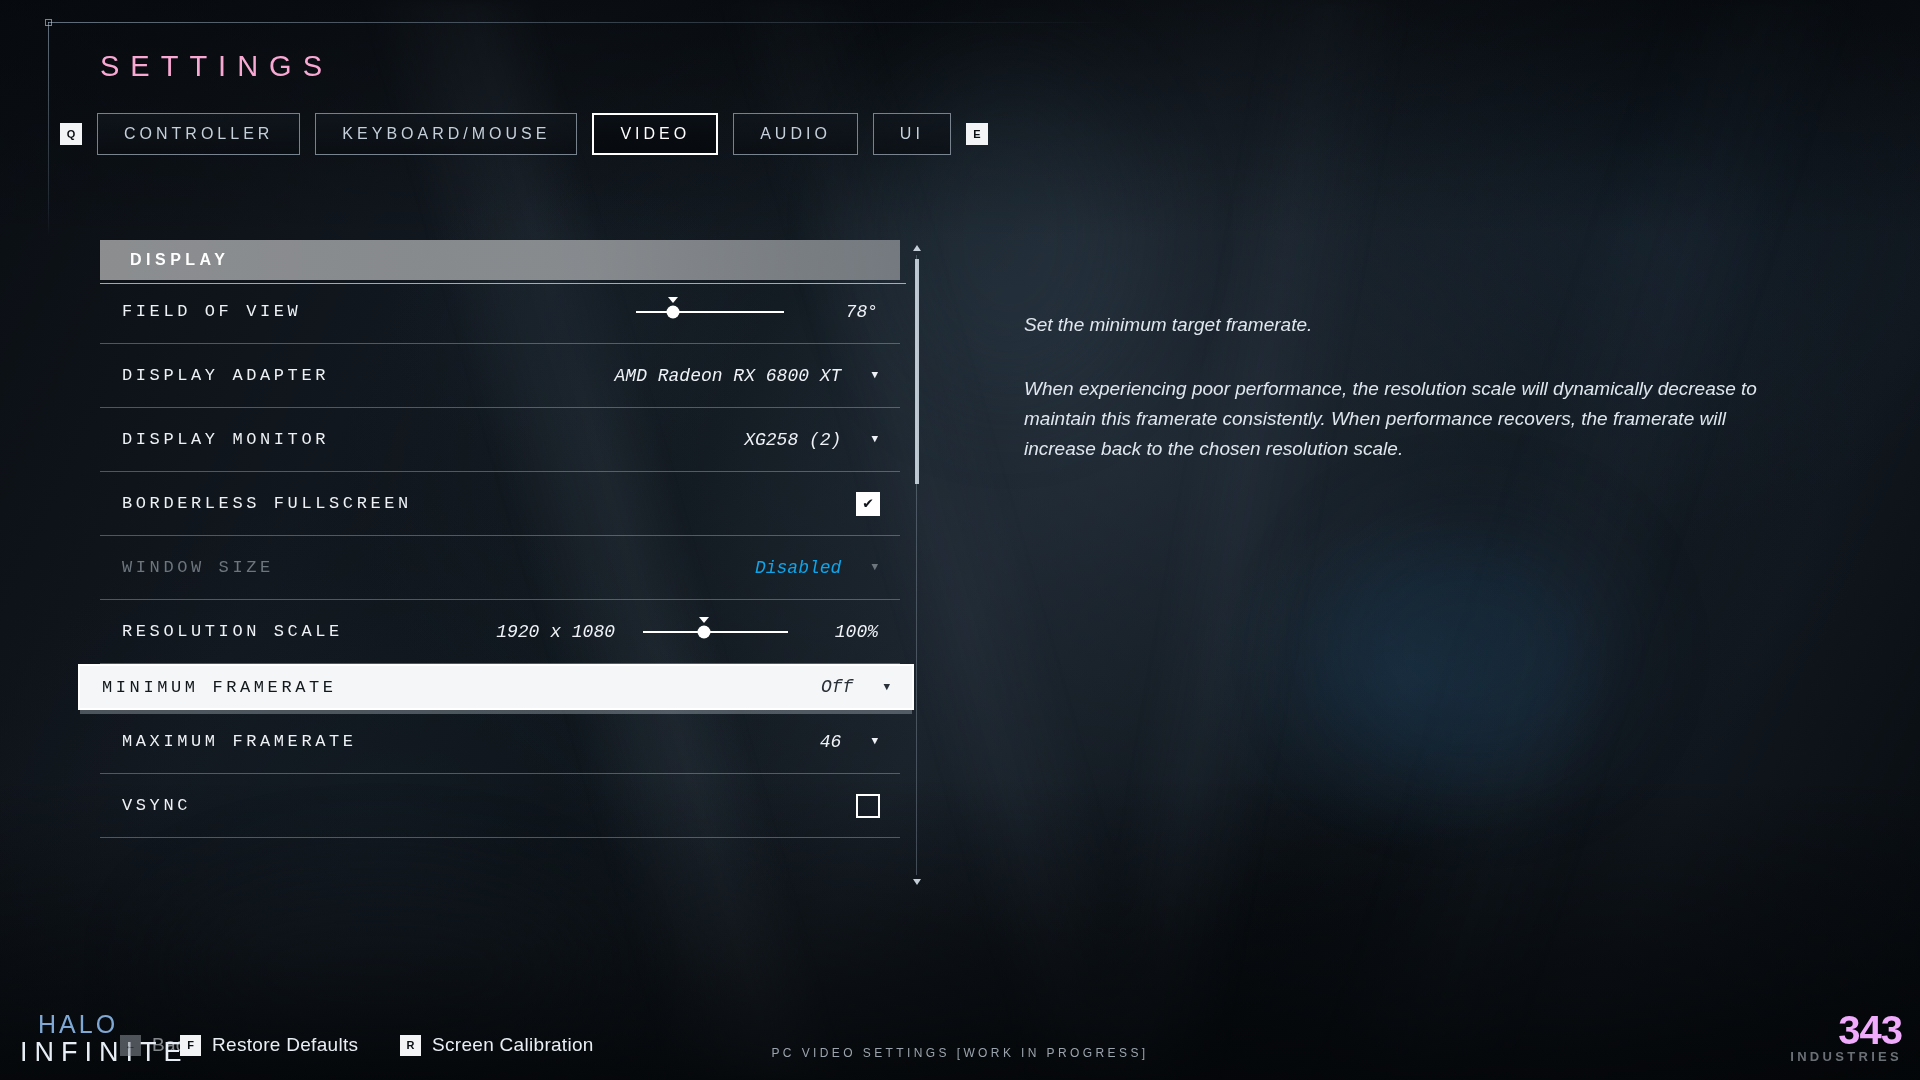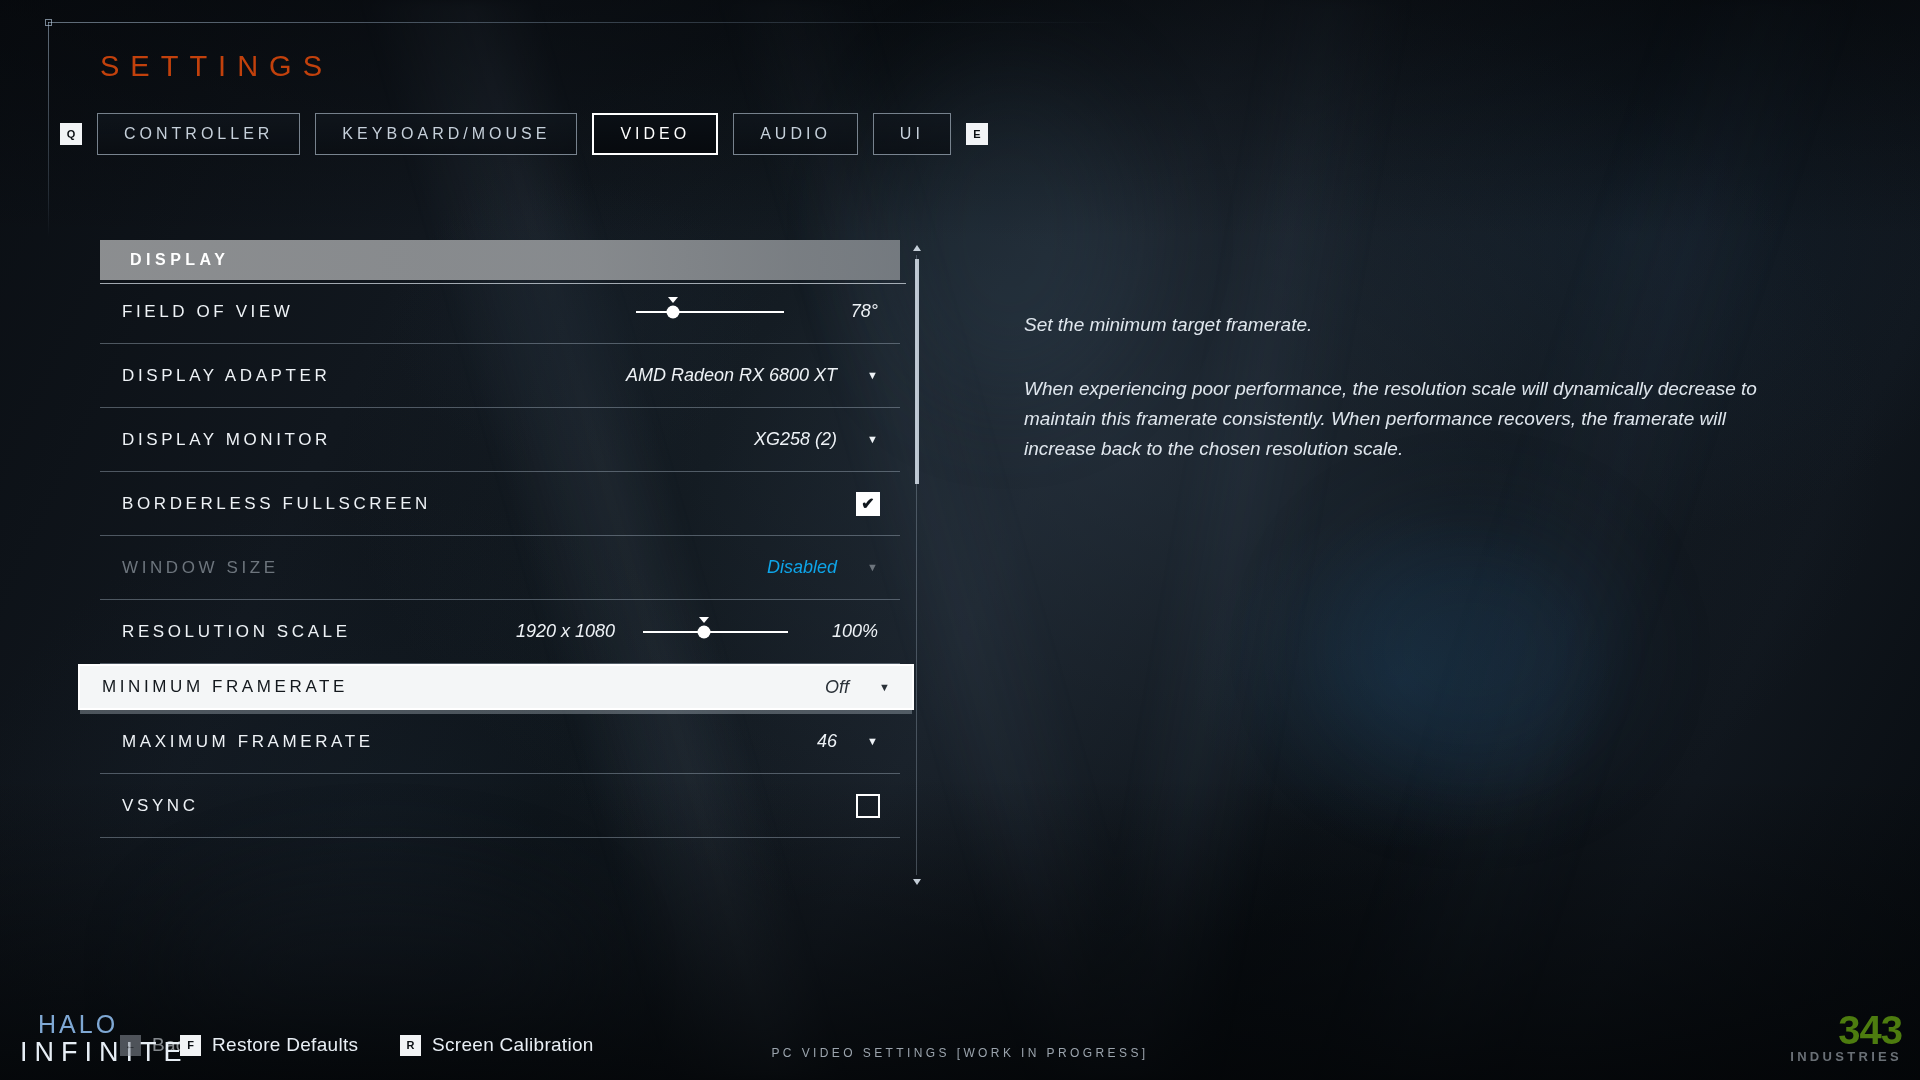--- a/index.html
+++ b/index.html
@@ -47,21 +47,21 @@
       background:linear-gradient(90deg, rgba(170,190,210,0.55) 0%, rgba(150,175,200,0.30) 55%, rgba(150,175,200,0) 100%); }
   #bracket .vline { position:absolute; left:0; top:0; width:1px; height:100%;
       background:linear-gradient(180deg, rgba(170,190,210,0.55) 0%, rgba(150,175,200,0.18) 80%, rgba(150,175,200,0) 100%); }
   #bracket .nub { position:absolute; left:-3px; top:-3px; width:7px; height:7px;
       border:1px solid rgba(180,200,220,0.65); }
 
   
   #title {
     position:absolute; left:100px; top:50px;
     font-size:29px; letter-spacing:11px; font-weight:400;
-    color:#c2410c;
+    color:#f9a8d4;
   }
 
   
   #tabs { position:absolute; left:60px; top:113px; display:flex; align-items:center; gap:15px; }
   .keyhint {
     width:22px; height:22px; background:#f2f4f6; color:#0b0f13;
     font-size:11px; font-weight:700; display:flex; align-items:center; justify-content:center;
     letter-spacing:0; flex:none;
   }
   .tab {
@@ -86,20 +86,21 @@
   }
   #sectionhdr::after {
     content:""; position:absolute; left:0; right:-6px; bottom:-4px; height:1px;
     background:rgba(210,218,226,0.75);
   }
 
   .row {
     height:64px; display:flex; align-items:center; justify-content:space-between;
     padding:0 22px 0 22px; position:relative;
     border-bottom:1px solid rgba(168,182,196,0.42);
+    font-family:Liberation Mono, monospace;
   }
   .row .label {
     font-size:17px; letter-spacing:3.6px; color:#eef2f6; font-weight:500; white-space:nowrap;
   }
   .row.disabled .label { color:#6d757d; }
   .row .right { display:flex; align-items:center; gap:28px; }
   .value {
     font-size:18px; font-style:italic; color:#eef2f6; font-weight:500; white-space:nowrap;
   }
   .row.disabled .value { color:#0ea5e9; }
@@ -173,21 +174,21 @@
   #back-btn { left:120px; opacity:0.55; }
   #back-btn .kb { background:#8a9099; }
   #restore-btn { left:180px; }
   #calib-btn { left:400px; }
   #wip {
     position:absolute; left:50%; transform:translateX(-50%); bottom:20px;
     font-size:12px; letter-spacing:3.4px; color:#9ba4ad;
   }
   #studio { position:absolute; right:18px; bottom:16px; text-align:right; }
   #studio .s343 {
-    font-size:40px; font-weight:700; color:#4d7c0f; letter-spacing:-1px; line-height:0.9;
+    font-size:40px; font-weight:700; color:#f0abfc; letter-spacing:-1px; line-height:0.9;
     font-family:"Liberation Sans", sans-serif;
   }
   #studio .sind {
     font-size:13px; font-weight:700; color:#6a7076; letter-spacing:3.3px; margin-top:1px;
   }
 </style>
 </head>
 <body>
 
 <div id="bg">

